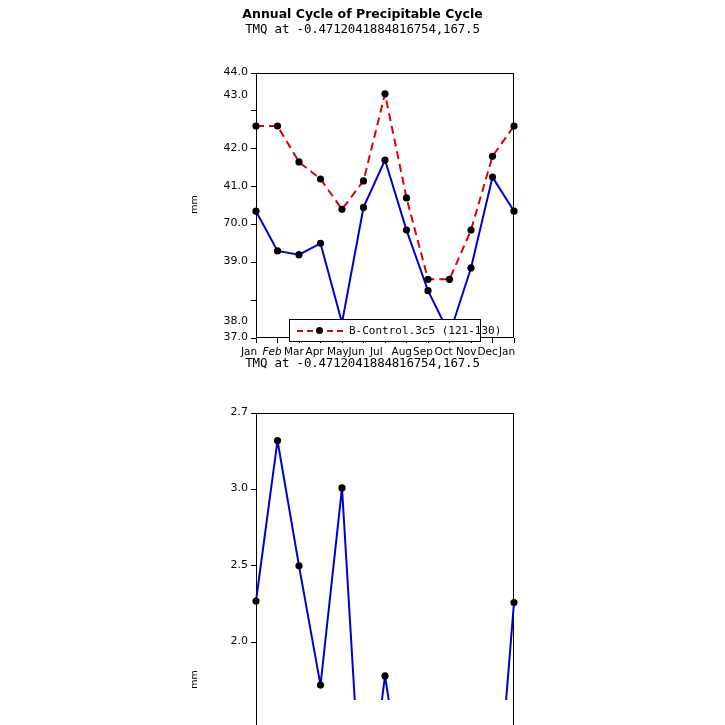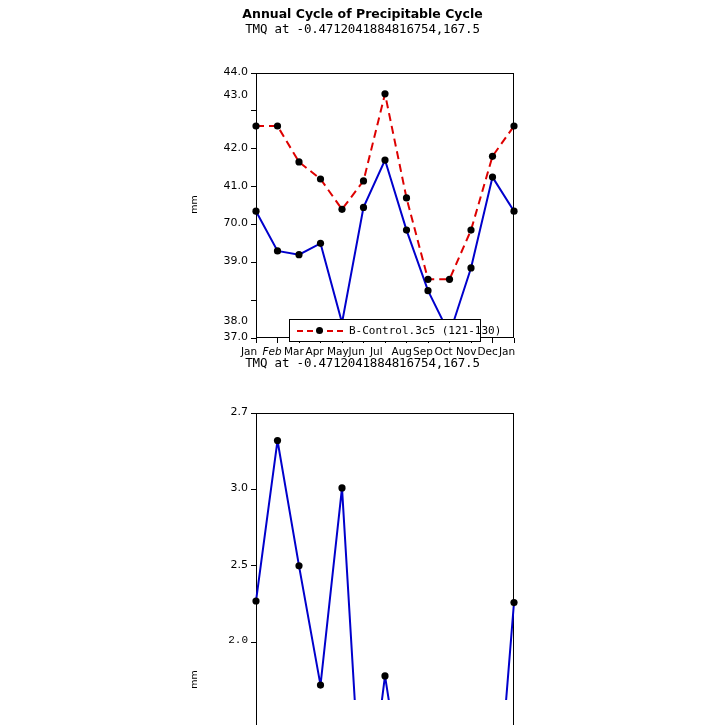--- a/index.html
+++ b/index.html
@@ -199,21 +199,21 @@
         </div>
       </div>
     </div>
 </div>
 
 <div class="panel" id="panel-bottom">
   <div class="subtitle">TMQ at -0.4712041884816754,167.5</div>
   <div class="plotwrap" id="plot-bottom" style="width:725px;height:330px;">
       <div class="axis-box" style="left: 256px; top: 43px; width: 258px; height: 535px;"></div>
       <div style="position: absolute; left: 251px; top: 271.786px; width: 5px; height: 1px; background: rgb(0, 0, 0);"></div>
-      <div class="ytick-label" style="left: 204px; top: 264.286px; width: 44px; font-family: Liberation Mono, monospace;">2.0</div>
+      <div class="ytick-label" style="left: 204px; top: 264.286px; width: 44px;">2.0</div>
       <div style="position: absolute; left: 251px; top: 195.357px; width: 5px; height: 1px; background: rgb(0, 0, 0);"></div>
       <div class="ytick-label" style="left: 204px; top: 187.857px; width: 44px;">2.5</div>
       <div style="position: absolute; left: 251px; top: 118.929px; width: 5px; height: 1px; background: rgb(0, 0, 0);"></div>
       <div class="ytick-label" style="left: 204px; top: 111.429px; width: 44px;">3.0</div>
       <div style="position: absolute; left: 251px; top: 42.5px; width: 5px; height: 1px; background: rgb(0, 0, 0);"></div>
       <div class="ytick-label" style="left: 204px; top: 35px; width: 44px;">2.7</div>
       <div class="ylabel" style="left: 178px; top: 303.5px; width: 30px; text-align: center;">mm</div>
       <svg width="725" height="330" style="position: absolute; left: 0px; top: 0px;">
         <polyline points="256.00,231.01 277.50,70.51 299.00,195.86 320.50,315.09 342.00,117.90 363.50,475.59 385.00,305.91 406.50,443.49 428.00,356.36 449.50,542.84 471.00,415.97 492.50,498.51 514.00,232.54" fill="none" stroke="#0000cc" stroke-width="2"></polyline>
         <circle cx="256.00" cy="231.01" r="3.6" fill="#000000"></circle>

